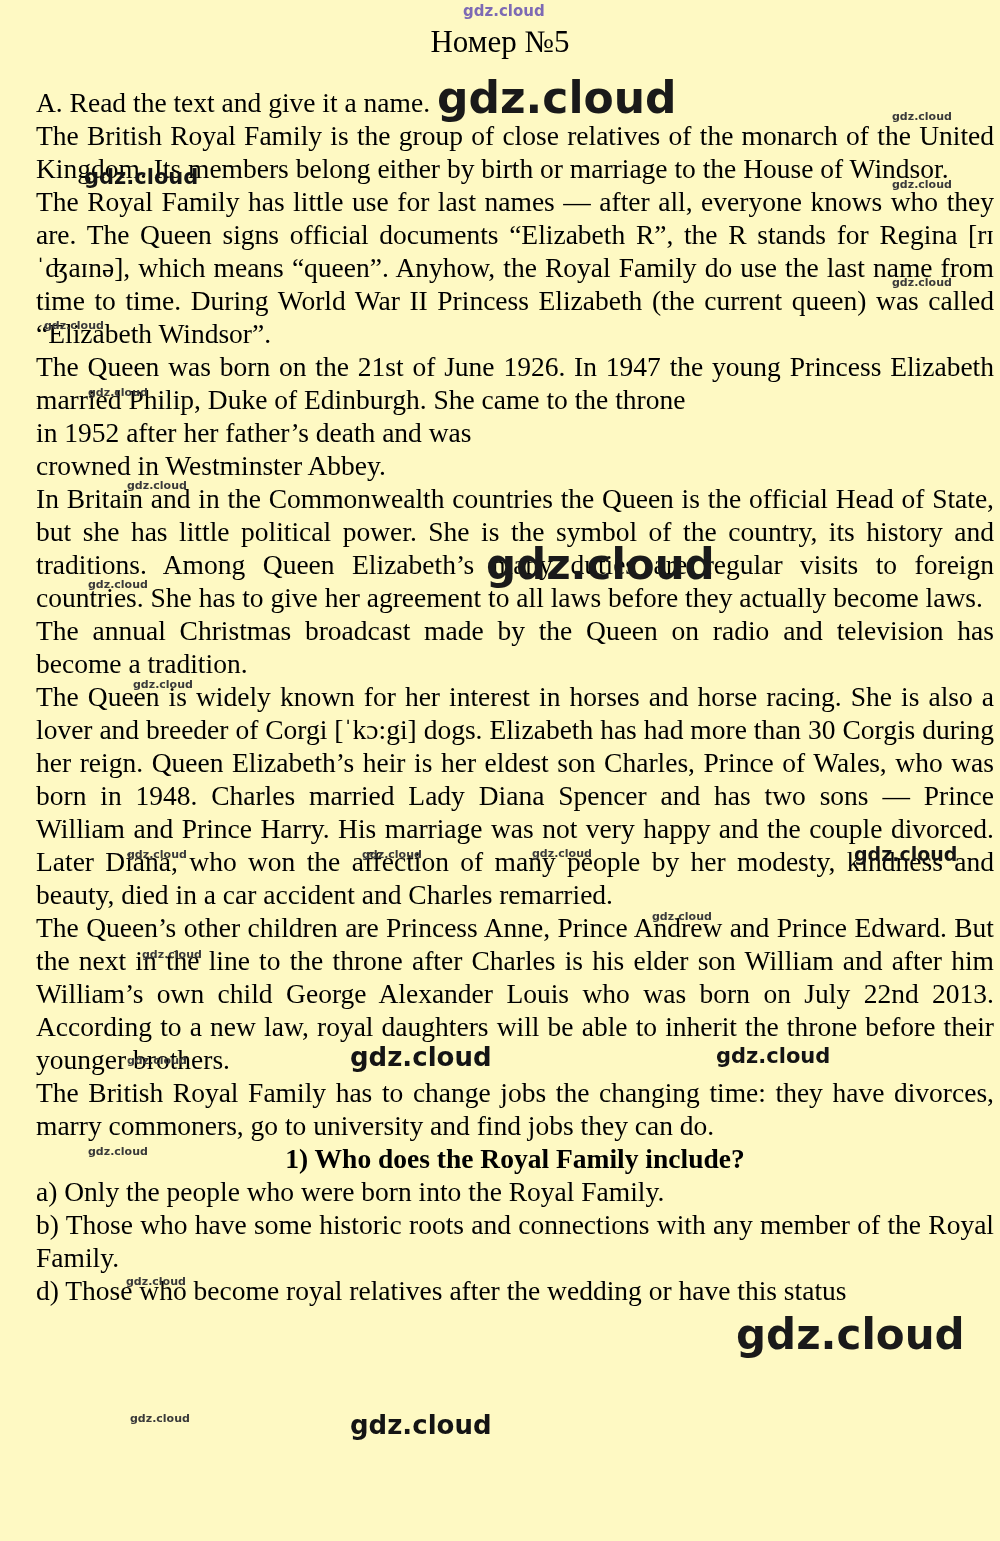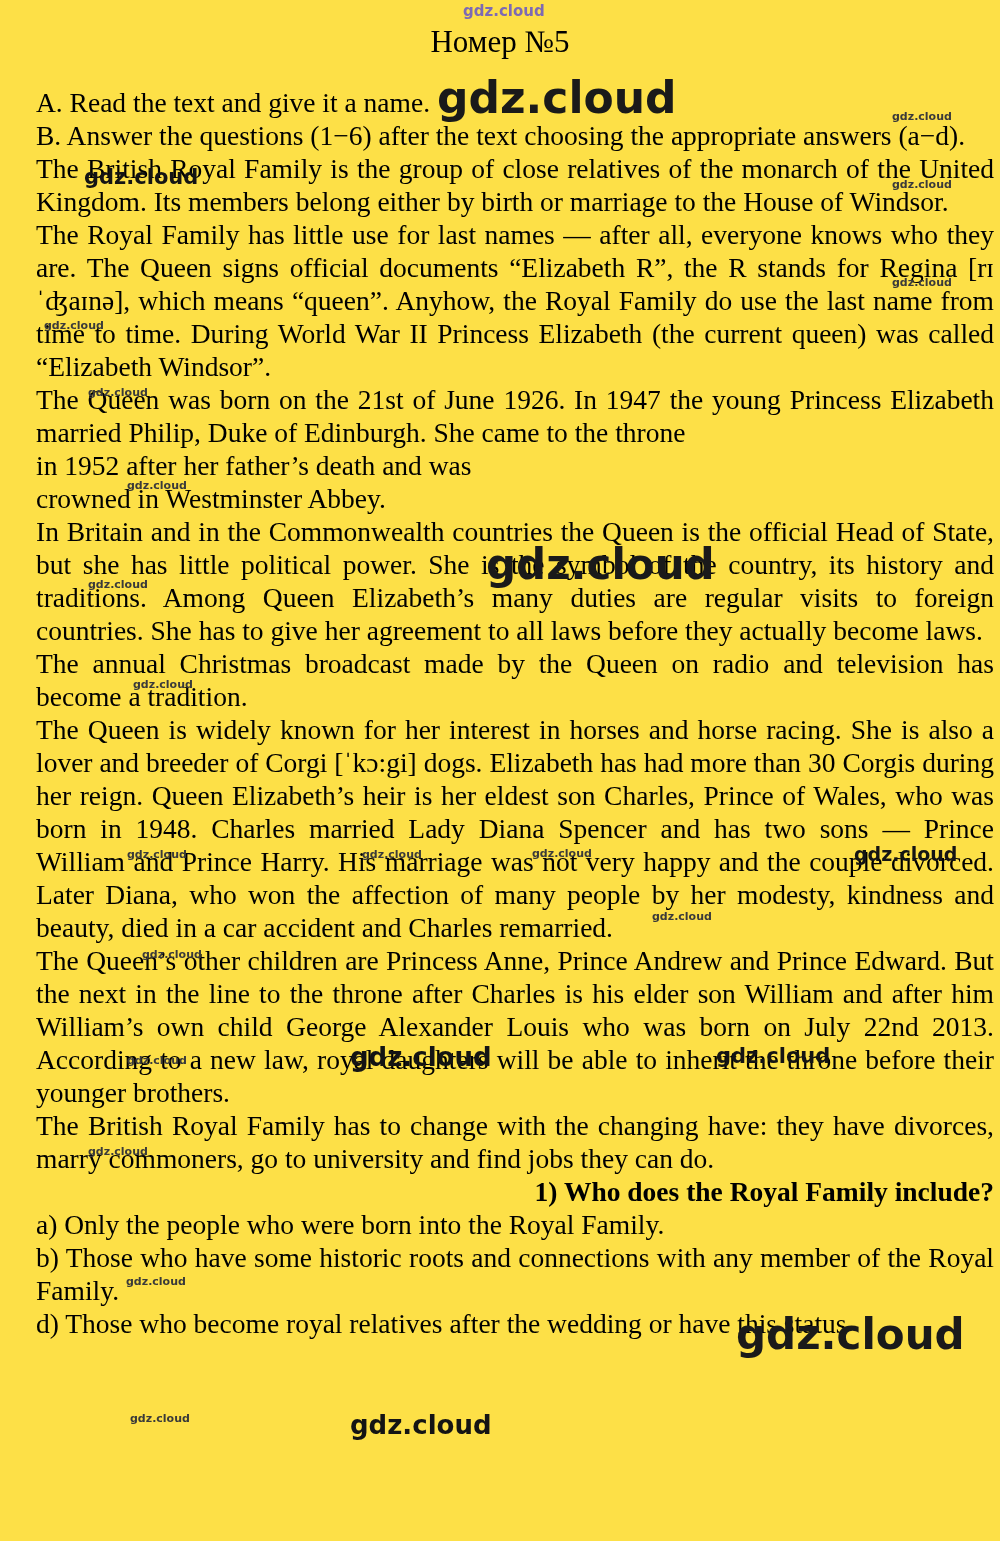--- a/index.html
+++ b/index.html
@@ -1,20 +1,20 @@
 <!DOCTYPE html>
 <html><head>
 <meta charset="utf-8">
 <style>
   html, body { margin: 0; padding: 0; background: #ffffff; }
   .page {
     position: relative;
     width: 1000px;
     height: 1541px;
-    background: #fde047;
+    background: #fef9c3;
     font-family: "Liberation Serif", serif;
     color: #000000;
     overflow: hidden;
   }
   .title {
     position: absolute;
     top: 24px;
     left: 0;
     width: 100%;
     text-align: center;
@@ -27,21 +27,21 @@
     top: 86px;
     left: 36px;
     width: 958px;
     font-size: 27.5px;
     line-height: 33px;
     text-align: justify;
     z-index: 1;
   }
   .content p { margin: 0; padding: 0; }
   p.preline { white-space: pre-line; }
-  p.bold { font-weight: 700; text-align: right; }
+  p.bold { font-weight: 700; text-align: center; }
   .watermark-layer {
     position: absolute;
     inset: 0;
     z-index: 2;
     pointer-events: none;
   }
   .watermark-layer span {
     position: absolute;
     font-family: "DejaVu Sans", sans-serif;
     white-space: nowrap;
@@ -79,30 +79,29 @@
       <span style="left: 126px; top: 1275px; font-size: 11px; font-weight: 700; color: rgb(58, 58, 58);">gdz.cloud</span>
       <span style="left: 736px; top: 1310px; font-size: 42px; font-weight: 700; color: rgb(26, 26, 26);">gdz.cloud</span>
       <span style="left: 130px; top: 1412px; font-size: 11px; font-weight: 700; color: rgb(58, 58, 58);">gdz.cloud</span>
       <span style="left: 350px; top: 1410px; font-size: 26px; font-weight: 700; color: rgb(20, 20, 20);">gdz.cloud</span>
     </div>
 
   <h1 class="title">Номер №5</h1>
 
   <div class="content">
     <p>A. Read the text and give it a name.</p>
-    <p>B. Answer the questions (1−6) after the text choosing the appropriate answers (a−d).</p>
     <p>The British Royal Family is the group of close relatives of the monarch of the United Kingdom. Its members belong either by birth or marriage to the House of Windsor.</p>
     <p>The Royal Family has little use for last names — after all, everyone knows who they are. The Queen signs official documents “Elizabeth R”, the R stands for Regina [rɪˈʤaɪnə], which means “queen”. Anyhow, the Royal Family do use the last name from time to time. During World War II Princess Elizabeth (the current queen) was called “Elizabeth Windsor”.</p>
     <p class="preline">The Queen was born on the 21st of June 1926. In 1947 the young Princess Elizabeth married Philip, Duke of Edinburgh. She came to the throne
 in 1952 after her father’s death and was
 crowned in Westminster Abbey.</p>
     <p>In Britain and in the Commonwealth countries the Queen is the official Head of State, but she has little political power. She is the symbol of the country, its history and traditions. Among Queen Elizabeth’s many duties are regular visits to foreign countries. She has to give her agreement to all laws before they actually become laws.</p>
     <p>The annual Christmas broadcast made by the Queen on radio and television has become a tradition.</p>
     <p>The Queen is widely known for her interest in horses and horse racing. She is also a lover and breeder of Corgi [ˈkɔ:gi] dogs. Elizabeth has had more than 30 Corgis during her reign. Queen Elizabeth’s heir is her eldest son Charles, Prince of Wales, who was born in 1948. Charles married Lady Diana Spencer and has two sons — Prince William and Prince Harry. His marriage was not very happy and the couple divorced. Later Diana, who won the affection of many people by her modesty, kindness and beauty, died in a car accident and Charles remarried.</p>
     <p>The Queen’s other children are Princess Anne, Prince Andrew and Prince Edward. But the next in the line to the throne after Charles is his elder son William and after him William’s own child George Alexander Louis who was born on July 22nd 2013. According to a new law, royal daughters will be able to inherit the throne before their younger brothers.</p>
-    <p>The British Royal Family has to change with the changing have: they have divorces, marry commoners, go to university and find jobs they can do.</p>
+    <p>The British Royal Family has to change jobs the changing time: they have divorces, marry commoners, go to university and find jobs they can do.</p>
     <p class="bold">1) Who does the Royal Family include?</p>
     <p>a) Only the people who were born into the Royal Family.</p>
     <p>b) Those who have some historic roots and connections with any member of the Royal Family.</p>
     <p>d) Those who become royal relatives after the wedding or have this status</p>
   </div>
 
 </div>
 
 </body></html>

